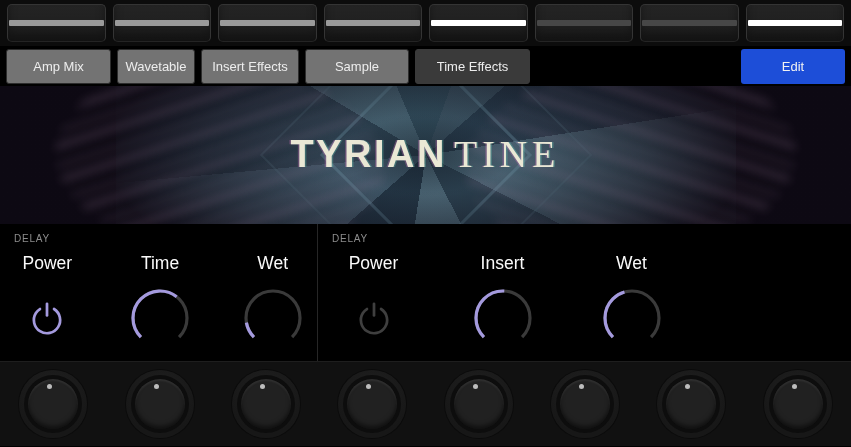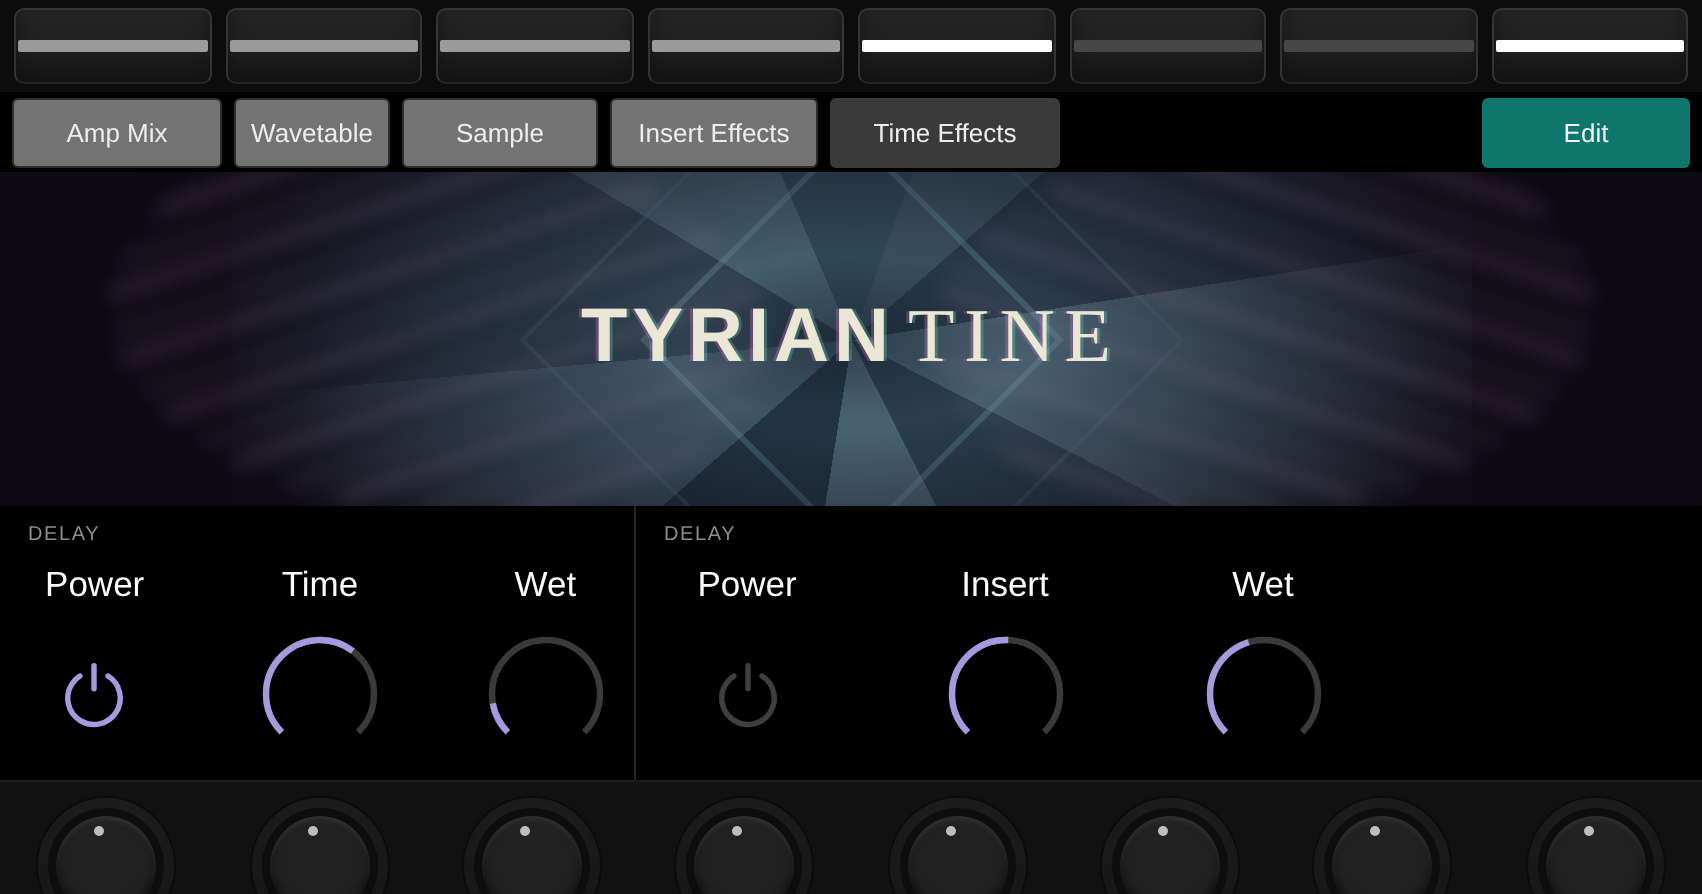--- a/index.html
+++ b/index.html
@@ -14,24 +14,24 @@
   .level-bright { background:var(--slider-bright,#ffffff); }
   .level-dim { background:var(--slider-dim,#474747); }
 
   
   .tab-row { height:40px; background:#000; display:flex; align-items:center; gap:6px; padding:0 6px; }
   .tab { height:35px; display:flex; align-items:center; justify-content:center; background:#737373; border:1px solid #2d2d2d; border-radius:3px; color:#ededed; font-size:13px; cursor:default; }
   .tab:nth-of-type(1){ width:105px; } .tab:nth-of-type(2){ width:78px; }
   .tab:nth-of-type(3){ width:98px; }  .tab:nth-of-type(4){ width:104px; }
   .tab:nth-of-type(5){ width:115px; }
   .tab.selected { background:#3a3a3a; border-color:#3a3a3a; }
-  .edit-btn { margin-left:auto; width:104px; height:35px; display:flex; align-items:center; justify-content:center; background:#0f766e; border-radius:3px; color:#f2f2f2; font-size:13px; }
-
-  
-  .banner { position:relative; height:167px; overflow:hidden;
+  .edit-btn { margin-left:auto; width:104px; height:35px; display:flex; align-items:center; justify-content:center; background:#1d4ed8; border-radius:3px; color:#f2f2f2; font-size:13px; }
+
+  
+  .banner { position:relative; height:138px; overflow:hidden;
             background:linear-gradient(90deg,#0d0913 0%,#140e1c 18%,#191225 42%,#191225 58%,#140e1c 82%,#0d0913 100%); }
   .kaleido { position:absolute; left:50%; top:50%; width:620px; height:320px; transform:translate(-50%,-50%);
              background:conic-gradient(from 20deg at 50% 50%,
                #3d5866 0 8%, #283f4e 8% 17%, #4a6a78 17% 27%, #2d4654 27% 37%,
                #51707e 37% 47%, #243a48 47% 58%, #436070 58% 68%, #2d4654 68% 78%,
                #4a6a78 78% 88%, #32505e 88% 100%); opacity:.85; }
   .diamond { position:absolute; left:50%; top:50%; border:3px solid rgba(110,150,165,0.35); transform:translate(-50%,-50%) rotate(45deg); }
   .diamond.d1 { width:150px; height:150px; }
   .diamond.d2 { width:235px; height:235px; border-width:2px; border-color:rgba(90,125,140,0.28); }
   .kaleido-fade { position:absolute; inset:0;
@@ -103,24 +103,24 @@
     </div>
 
   <div class="tab-row">
     <div class="tab">
         <span>Amp Mix</span>
       </div>
     <div class="tab">
         <span>Wavetable</span>
       </div>
     <div class="tab">
+        <span>Insert Effects</span>
+      </div>
+    <div class="tab">
         <span>Sample</span>
-      </div>
-    <div class="tab">
-        <span>Insert Effects</span>
       </div>
     <div class="tab selected">
         <span>Time Effects</span>
       </div>
     <div class="edit-btn">
         <span>Edit</span>
       </div>
   </div>
 
   <div class="banner">

